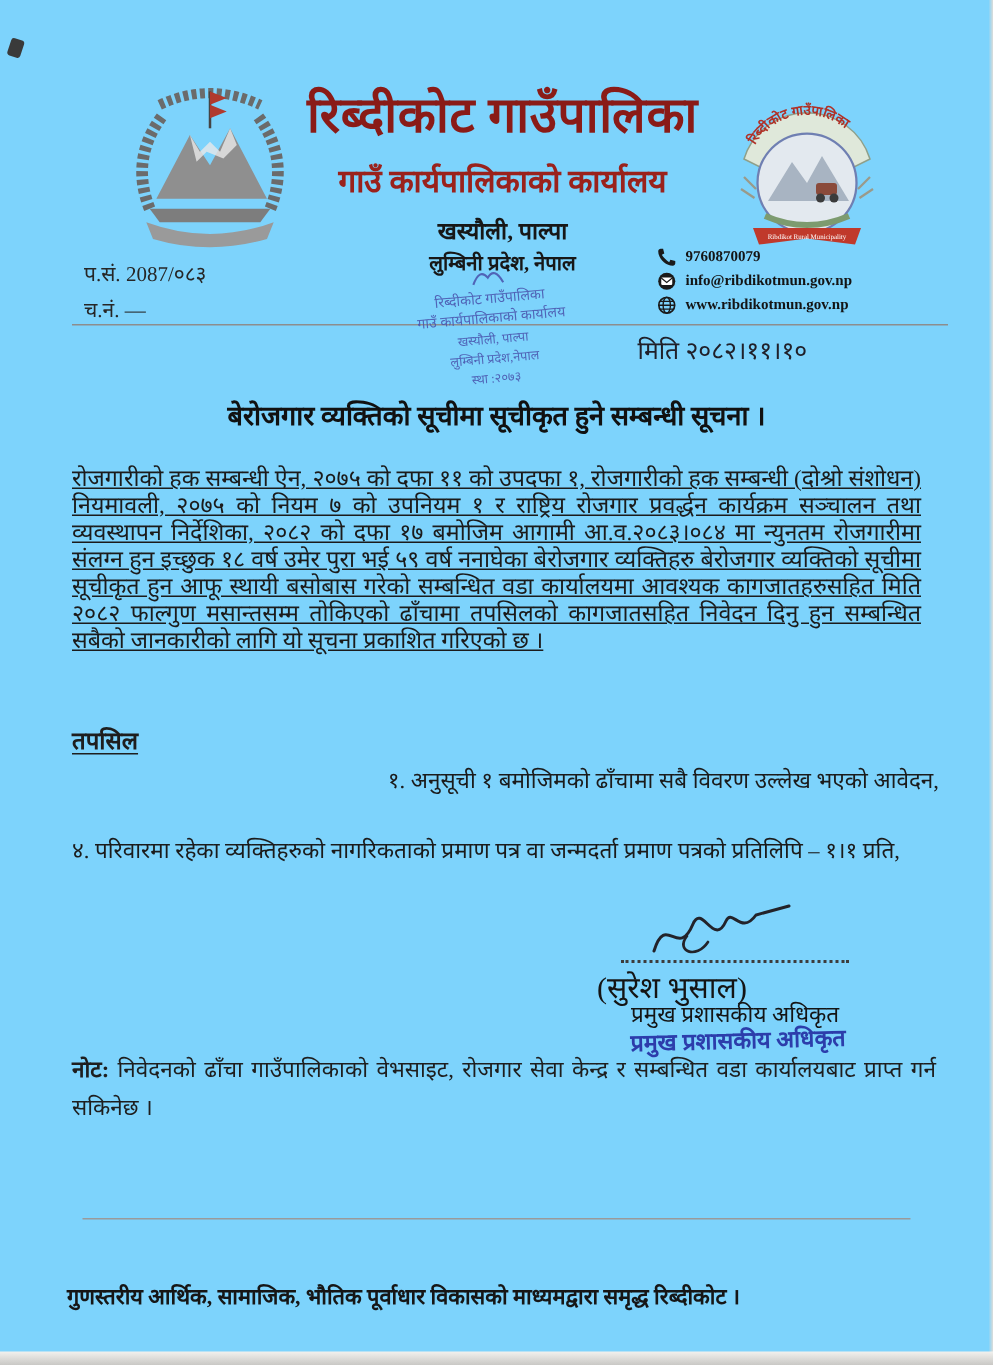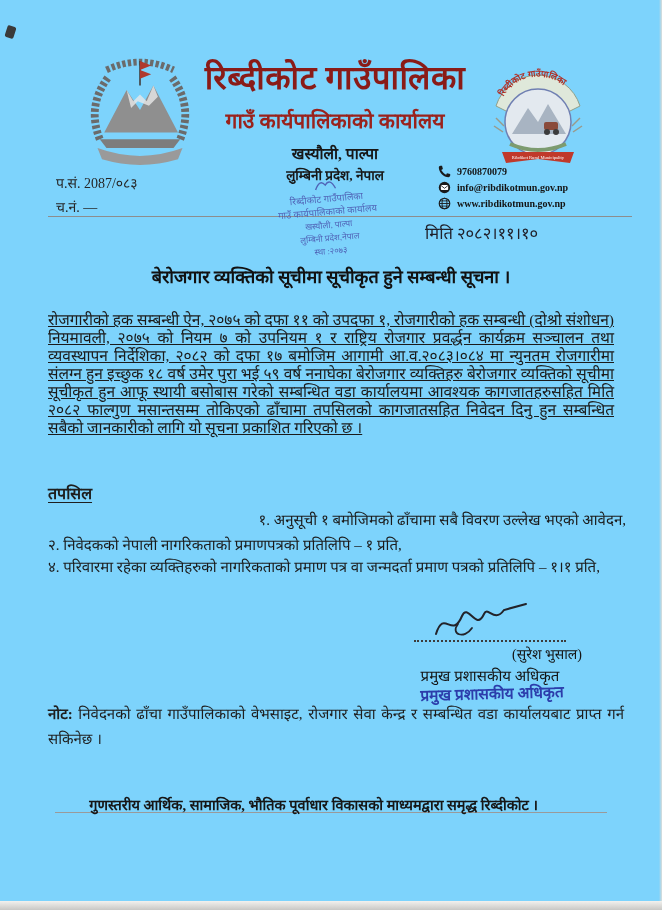--- a/index.html
+++ b/index.html
@@ -32,29 +32,29 @@
   
   .subject{left:0;top:252px;width:662px;text-align:center;font-size:18px;font-weight:700;color:#111;margin-top:12px;}
   .body-par{left:48px;top:311px;width:566px;font-size:15.5px;line-height:18px;
             text-align:justify;color:#1b1b1b;text-decoration:underline;}
   .sched-head{left:48px;top:482px;font-size:16px;font-weight:700;text-decoration:underline;
               text-underline-offset:3px;}
   .sched-item{left:48px;width:578px;font-size:15px;color:#1b1b1b;}
   
   .sig-svg{left:428px;top:598px;}
   .sig-dots{left:414px;top:616px;width:152px;height:24px;border-bottom:2px dotted #3c3c3c;}
-  .sig-name{left:398px;top:644px;width:184px;text-align:right;font-size:14px;color:#141414;}
+  .sig-name{left:398px;top:644px;width:184px;text-align:left;font-size:20px;color:#141414;}
   .sig-desig{left:386px;top:665px;width:208px;text-align:center;font-size:15px;color:#141414;}
   .sig-stamp-desig{left:392px;top:682px;width:200px;text-align:center;font-size:15.5px;
                    font-weight:700;color:#2c3dab;transform:rotate(-1.5deg);}
   
   .note{left:48px;top:702px;width:576px;font-size:15px;line-height:24.5px;text-align:justify;}
   .note-label{font-weight:700;}
   .footer-rule{left:55px;top:812px;width:552px;height:1px;background:#9a9a9a;}
-  .footer-text{left:0;top:794px;width:538px;text-align:right;font-size:14.5px;font-weight:700;color:#161616;}
+  .footer-text{left:0;top:853px;width:538px;text-align:center;font-size:14.5px;font-weight:700;color:#161616;}
   
   .scan-bottom{left:0;top:901px;width:662px;height:9px;background:linear-gradient(#f2f1ee,#c9c8c5);}
   .scan-mark{left:6px;top:26px;width:9px;height:12px;background:#3a3a3a;border-radius:2px;transform:rotate(18deg);}
   .scan-edge{right:0;top:0;width:3px;height:910px;background:linear-gradient(to left,#dddcd8,rgba(255,255,255,0));}
 </style>
 </head>
 <body>
 
 <div class="page">
 
@@ -155,21 +155,20 @@
   </div>
 
   <div class="abs date-line">मिति २०८२।११।१०</div>
 
   <div class="abs subject">बेरोजगार व्यक्तिको सूचीमा सूचीकृत हुने सम्बन्धी सूचना ।</div>
 
   <div class="abs body-par">रोजगारीको हक सम्बन्धी ऐन, २०७५ को दफा ११ को उपदफा १, रोजगारीको हक सम्बन्धी (दोश्रो संशोधन) नियमावली, २०७५ को नियम ७ को उपनियम १ र राष्ट्रिय रोजगार प्रवर्द्धन कार्यक्रम सञ्चालन तथा व्यवस्थापन निर्देशिका, २०८२ को दफा १७ बमोजिम आगामी आ.व.२०८३।०८४ मा न्युनतम रोजगारीमा संलग्न हुन इच्छुक १८ वर्ष उमेर पुरा भई ५९ वर्ष ननाघेका बेरोजगार व्यक्तिहरु बेरोजगार व्यक्तिको सूचीमा सूचीकृत हुन आफू स्थायी बसोबास गरेको सम्बन्धित वडा कार्यालयमा आवश्यक कागजातहरुसहित मिति २०८२ फाल्गुण मसान्तसम्म तोकिएको ढाँचामा तपसिलको कागजातसहित निवेदन दिनु हुन सम्बन्धित सबैको जानकारीको लागि यो सूचना प्रकाशित गरिएको छ ।</div>
 
   <div class="abs sched-head">तपसिल</div>
   <div class="abs sched-item" style="top:509px;text-align:right;">१. अनुसूची १ बमोजिमको ढाँचामा सबै विवरण उल्लेख भएको आवेदन,</div>
-  <div class="abs sched-item" style="top:534px;">२. निवेदकको नेपाली नागरिकताको प्रमाणपत्रको प्रतिलिपि – १ प्रति,</div>
   <div class="abs sched-item" style="top:556px;">४. परिवारमा रहेका व्यक्तिहरुको नागरिकताको प्रमाण पत्र वा जन्मदर्ता प्रमाण पत्रको प्रतिलिपि – १।१ प्रति,</div>
 
   <svg class="abs sig-svg" width="110" height="46" viewBox="0 0 110 46">
     <path d="M8,36 C16,10 24,42 34,18 C40,4 48,34 56,16 C60,7 66,26 76,12 L98,6" fill="none" stroke="#23232a" stroke-width="2" stroke-linecap="round"></path>
     <path d="M30,26 c-8,10 6,16 14,4" fill="none" stroke="#23232a" stroke-width="1.8" stroke-linecap="round"></path>
   </svg>
   <div class="abs sig-dots"></div>
   <div class="abs sig-name">(सुरेश भुसाल)</div>
   <div class="abs sig-desig">प्रमुख प्रशासकीय अधिकृत</div>
   <div class="abs sig-stamp-desig">प्रमुख प्रशासकीय अधिकृत</div>

